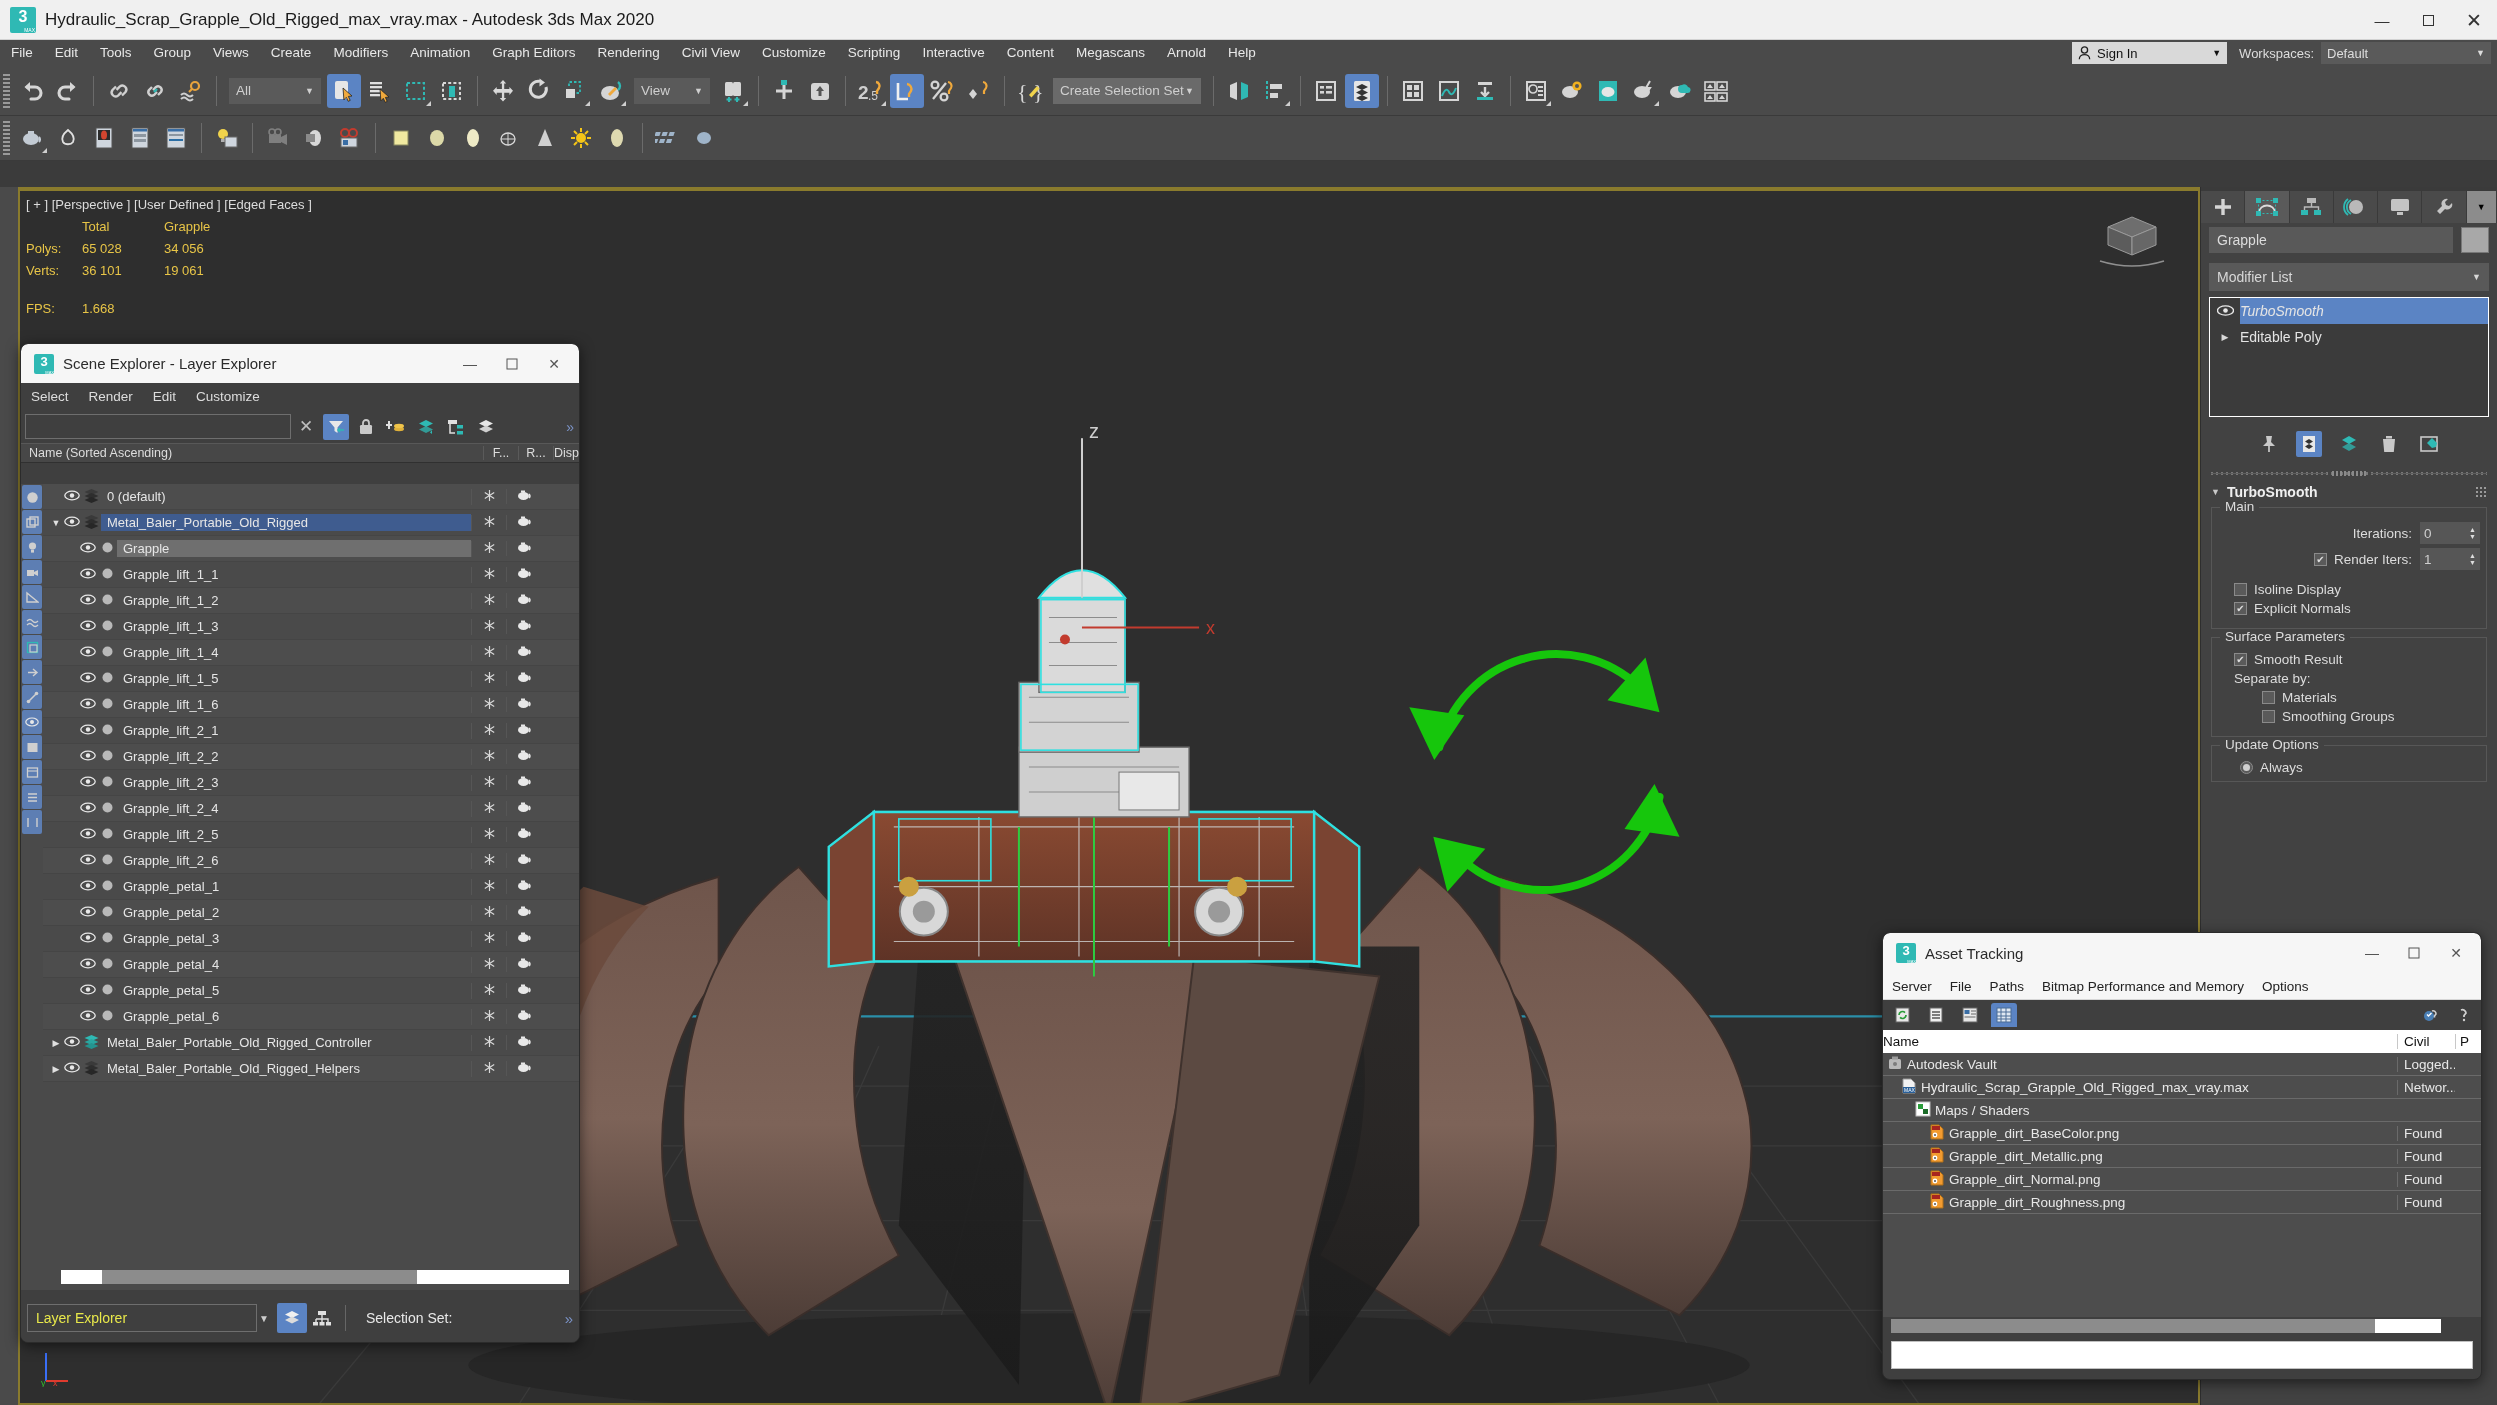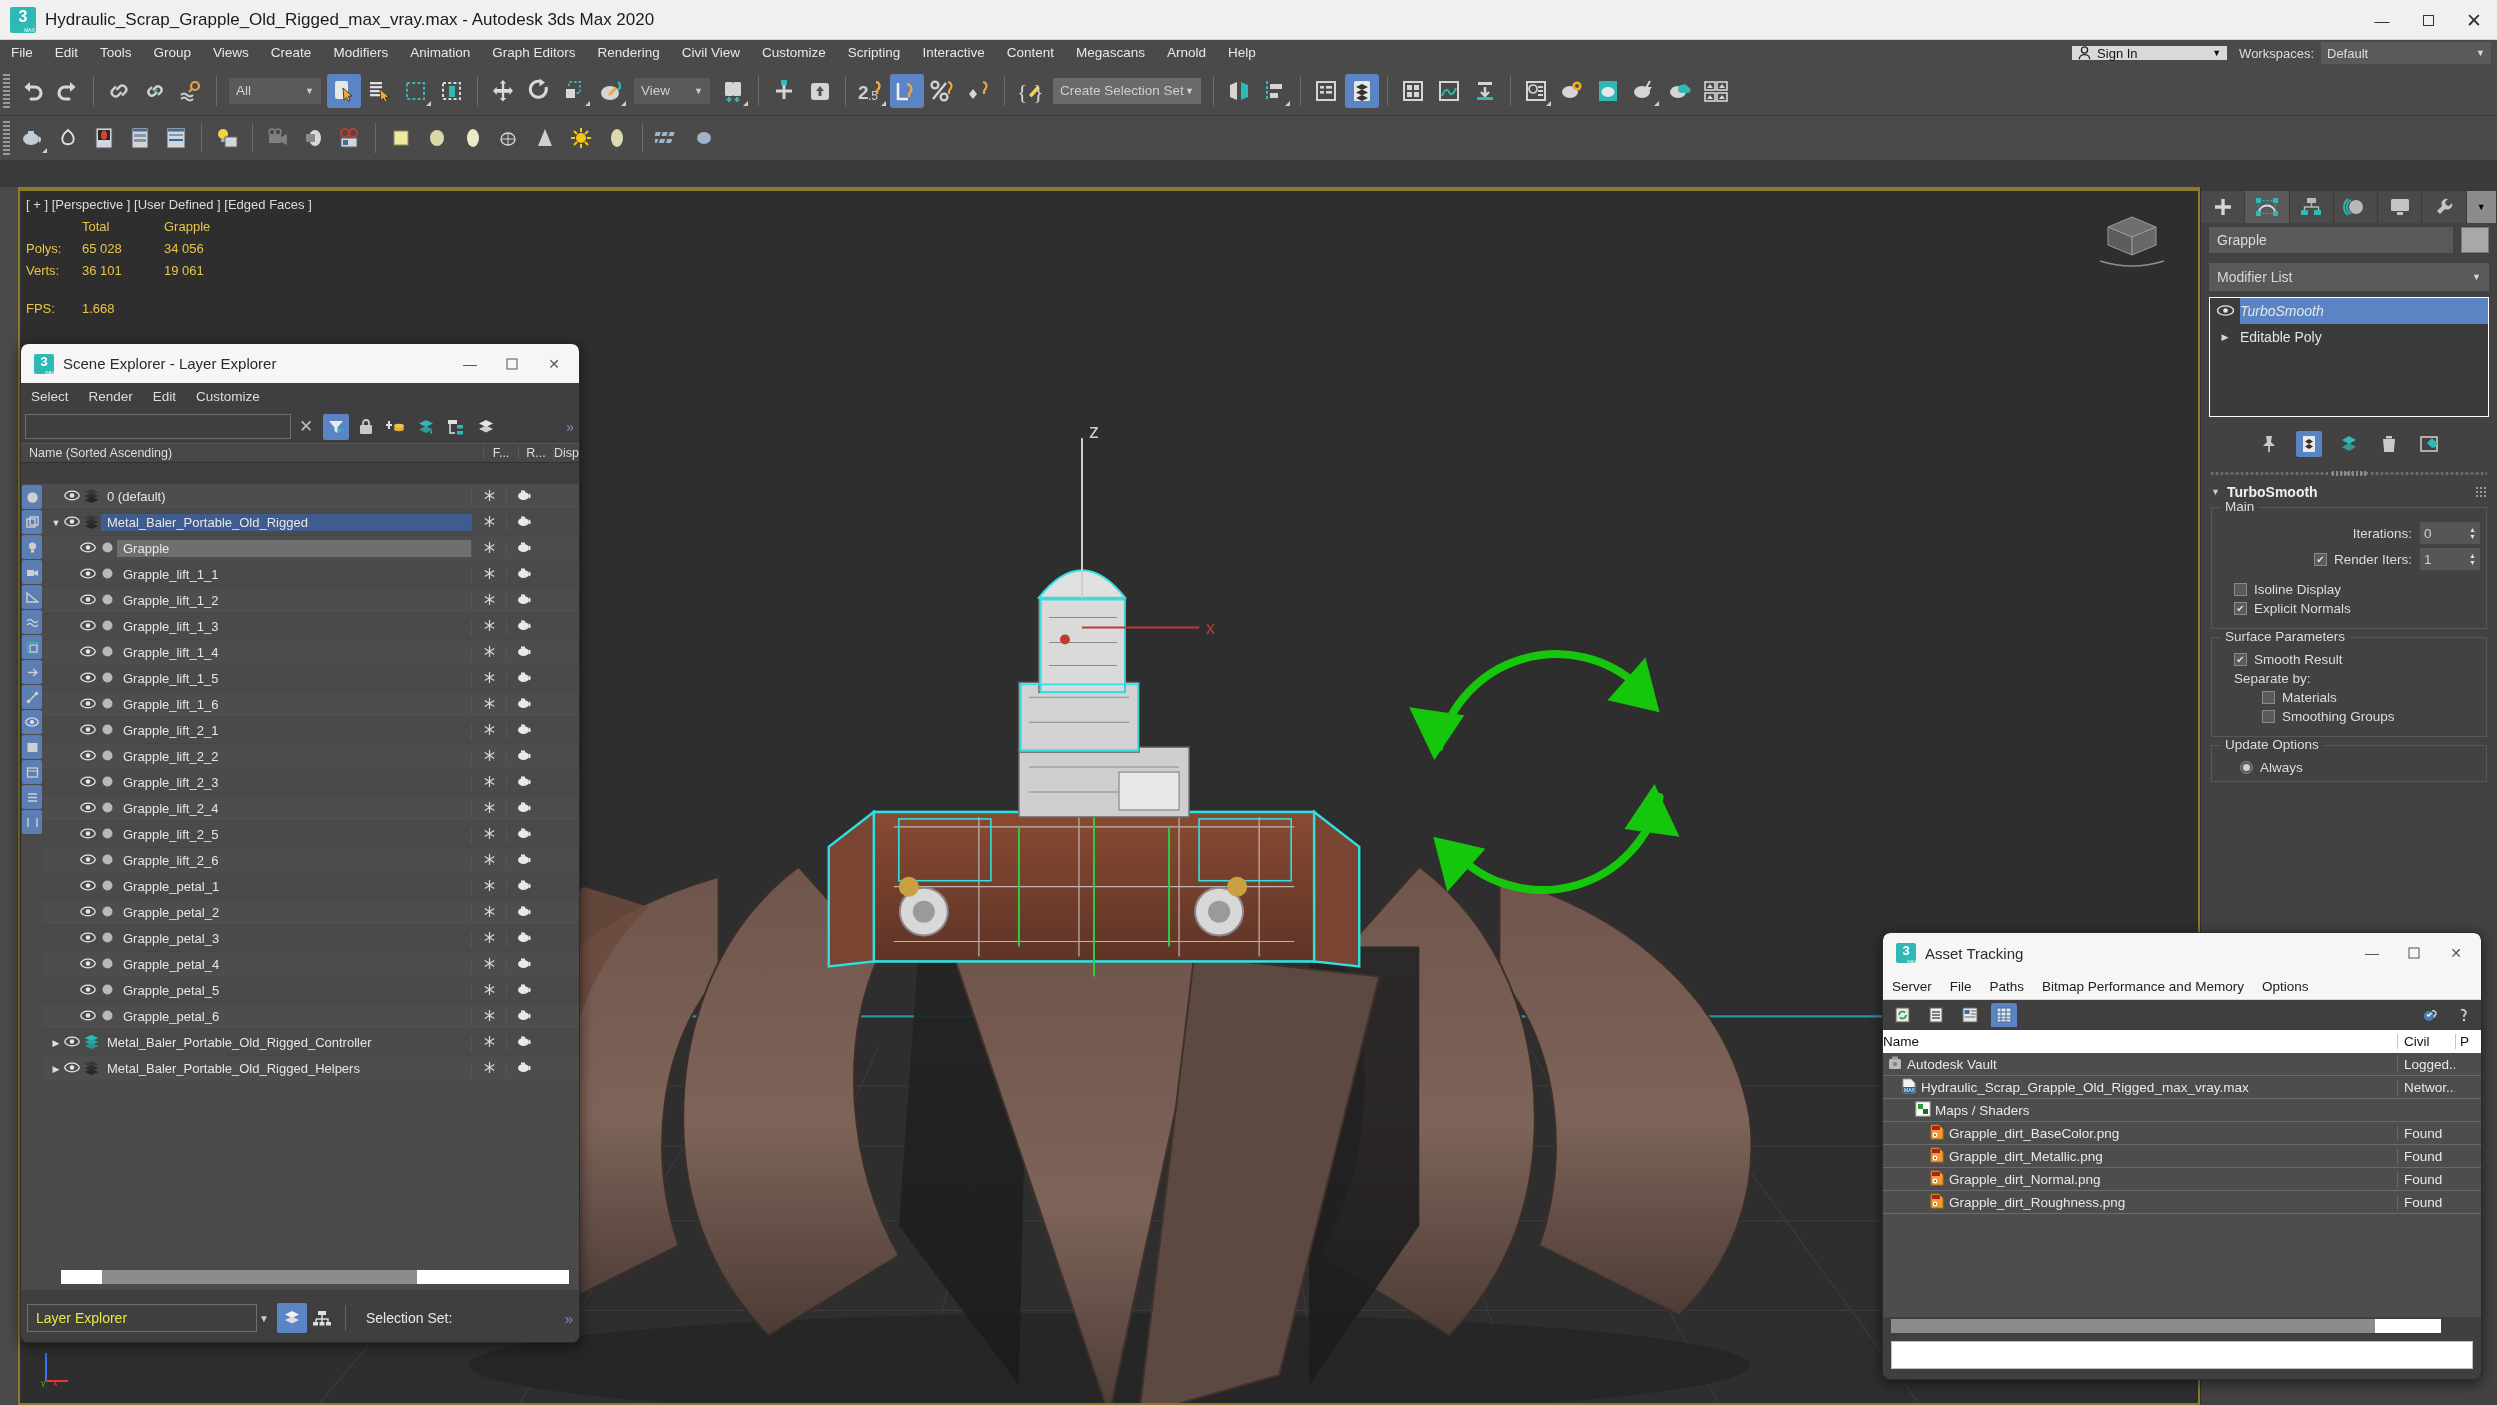--- a/index.html
+++ b/index.html
@@ -19,21 +19,21 @@
   .winbtn { width:46px; height:40px; display:flex; align-items:center; justify-content:center;
     color:#333; font-size:15px; }
   .winbtn.cls { font-size:19px; }
 
   
   #menubar { height:26px; background:#4a4a4a; display:flex; align-items:center;
     position:relative; }
   #menubar .mi { color:#e8e8e8; font-size:13.5px; padding:0 11px; line-height:26px;
     white-space:nowrap; }
   .mb-right { position:absolute; right:0; top:0; height:26px; display:flex; align-items:center; }
-  .signin { background:#d9d9d9; color:#111; height:14px; display:flex; align-items:center;
+  .signin { background:#d9d9d9; color:#111; height:22px; display:flex; align-items:center;
     padding:0 6px; font-size:13px; min-width:155px; justify-content:space-between;gap:48px; }
   .signin .s-l { display:flex; align-items:center; gap:6px; }
   .wsp-lbl { color:#ddd; font-size:13px; margin:0 7px 0 12px; }
   .wsp-combo { background:#5a5a5a; color:#ddd; font-size:13px; height:22px; width:170px;
     display:flex; align-items:center; padding:0 6px; justify-content:space-between;
     margin-right:6px; }
 
   
   .toolbar { background:#4a4a4a; height:50px; display:flex; align-items:center;
     border-bottom:1px solid #3a3a3a; overflow:hidden; }

